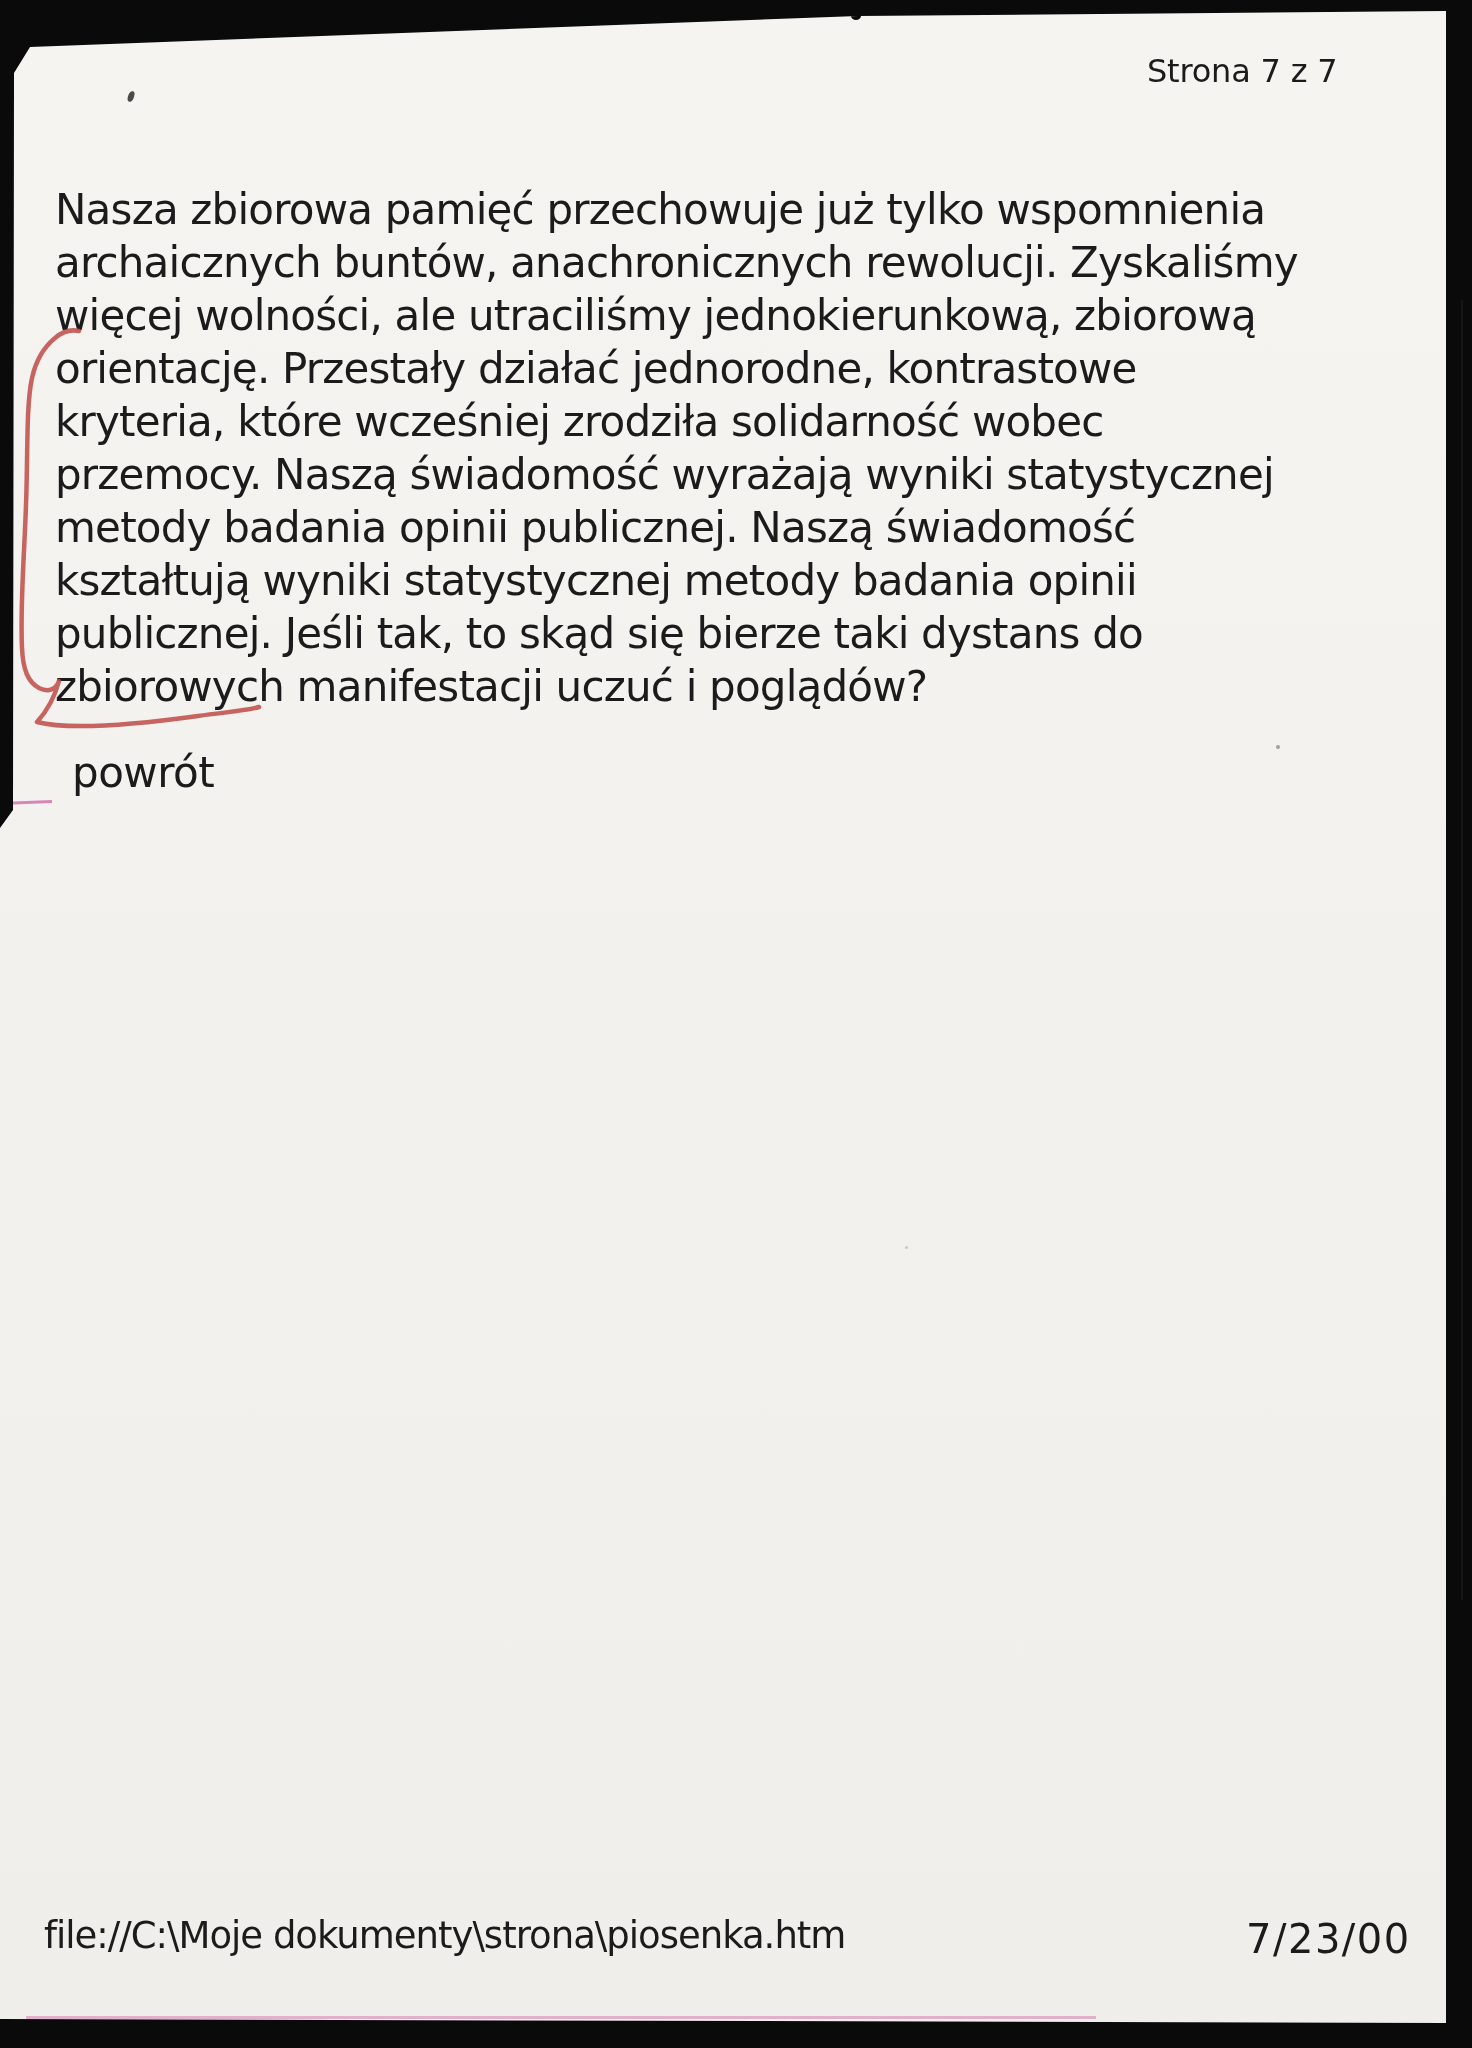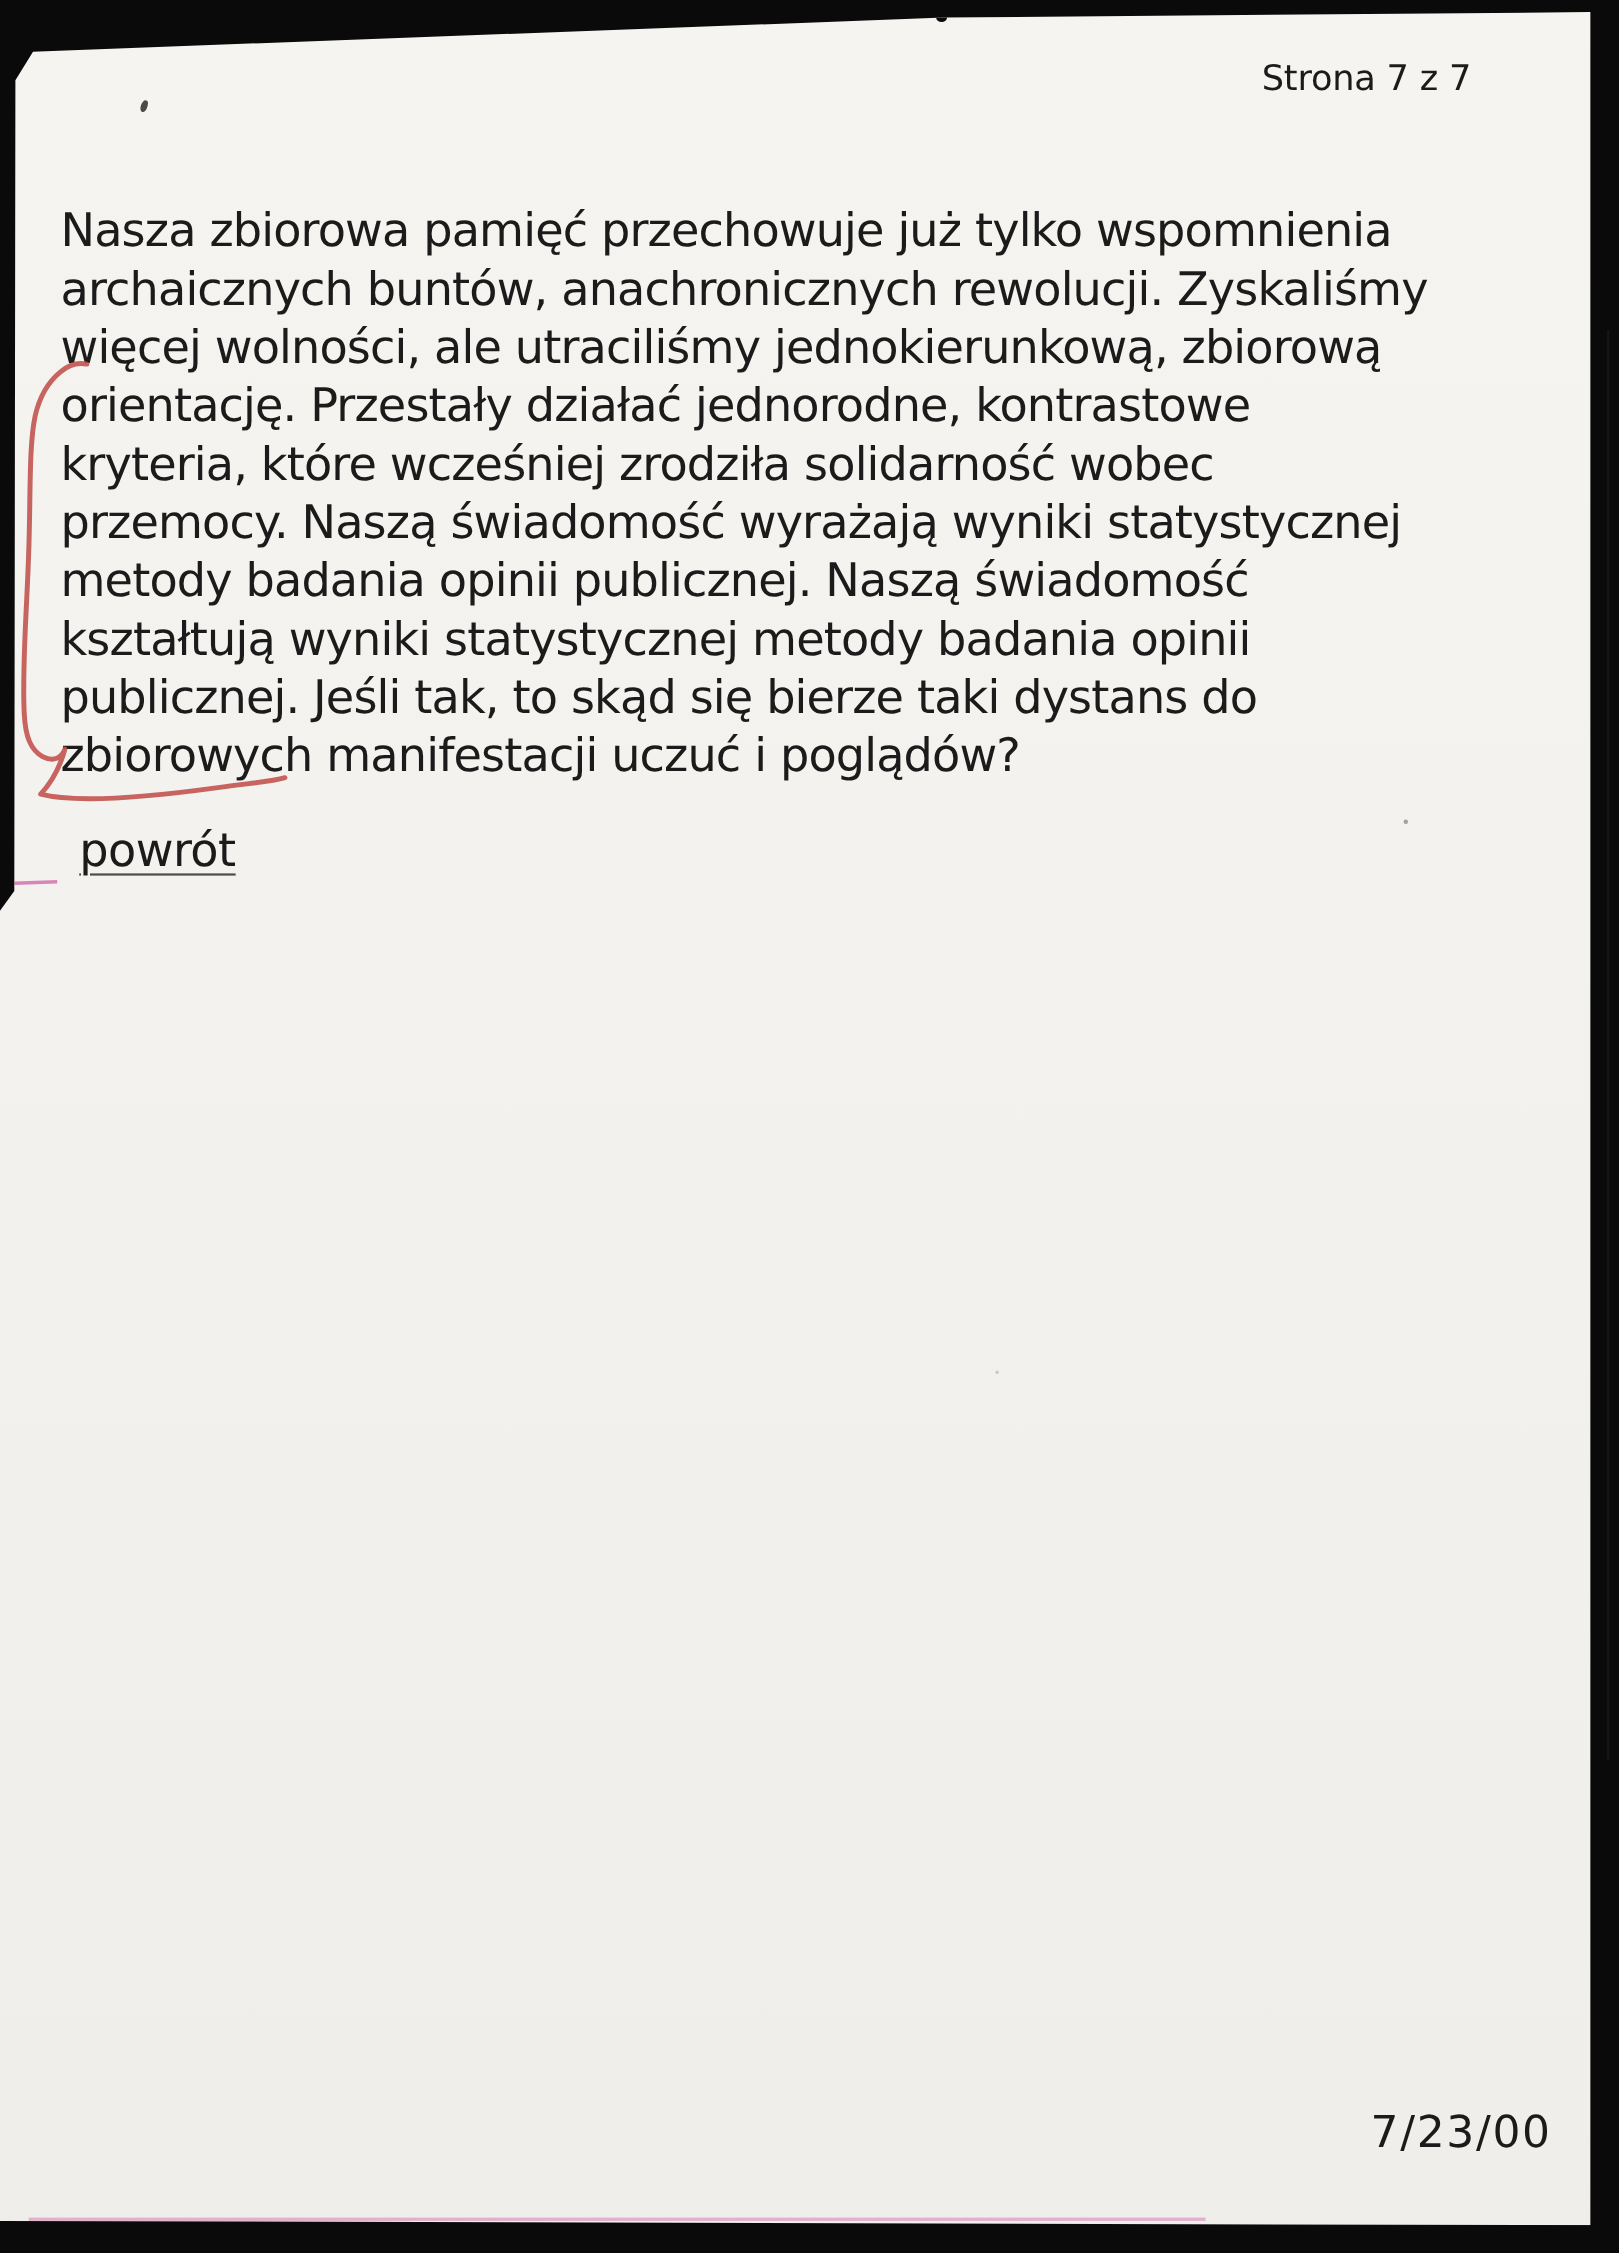--- a/index.html
+++ b/index.html
@@ -22,21 +22,21 @@
   .header-left  { left:52px;  top:52px;  font-size:40px; letter-spacing:-0.6px; }
   .page-number  { left:1147px; top:52px; font-size:32px; letter-spacing:-0.2px; }
   .intro        { left:75px;  top:100px; font-size:42px; letter-spacing:-0.8px; }
   .para {
     position:absolute; left:55px; top:183px; width:1392px;
     font-size:42px; line-height:53px; letter-spacing:-0.8px;
     white-space:pre-line;
   }
   .link {
     position:absolute; left:72px; top:748px; font-size:42px; letter-spacing:-0.5px;
-    color:#1b1b1b; text-decoration:underline;
+    color:#1b1b1b; 
     text-decoration-thickness:2px; text-underline-offset:7px;
     text-decoration-color:#4c4c4c; cursor:pointer;
   }
   .footer-url  { left:44px;  top:1914px; font-size:37px; letter-spacing:-1px; }
   .footer-date { left:1246px; top:1916px; font-size:40px; letter-spacing:1.5px; }
 
   
   .annotation-svg { position:absolute; left:0; top:0; width:1472px; height:2048px; pointer-events:none; }
 
   
@@ -80,20 +80,21 @@
 orientację. Przestały działać jednorodne, kontrastowe
 kryteria, które wcześniej zrodziła solidarność wobec
 przemocy. Naszą świadomość wyrażają wyniki statystycznej
 metody badania opinii publicznej. Naszą świadomość
 kształtują wyniki statystycznej metody badania opinii
 publicznej. Jeśli tak, to skąd się bierze taki dystans do
 zbiorowych manifestacji uczuć i poglądów?</div>
 
   <a class="link">powrót</a>
 
+  <div class="txt footer-url">file://C:\Moje dokumenty\strona\piosenka.htm</div>
 
   <div class="txt footer-date">7/23/00</div>
 
   <div class="ink-speck"></div>
   <div class="edge-notch"></div>
   <div class="magenta-left"></div>
   <div class="magenta-bottom"></div>
   <div class="dust dust-a"></div>
   <div class="dust dust-b"></div>
 </div>

